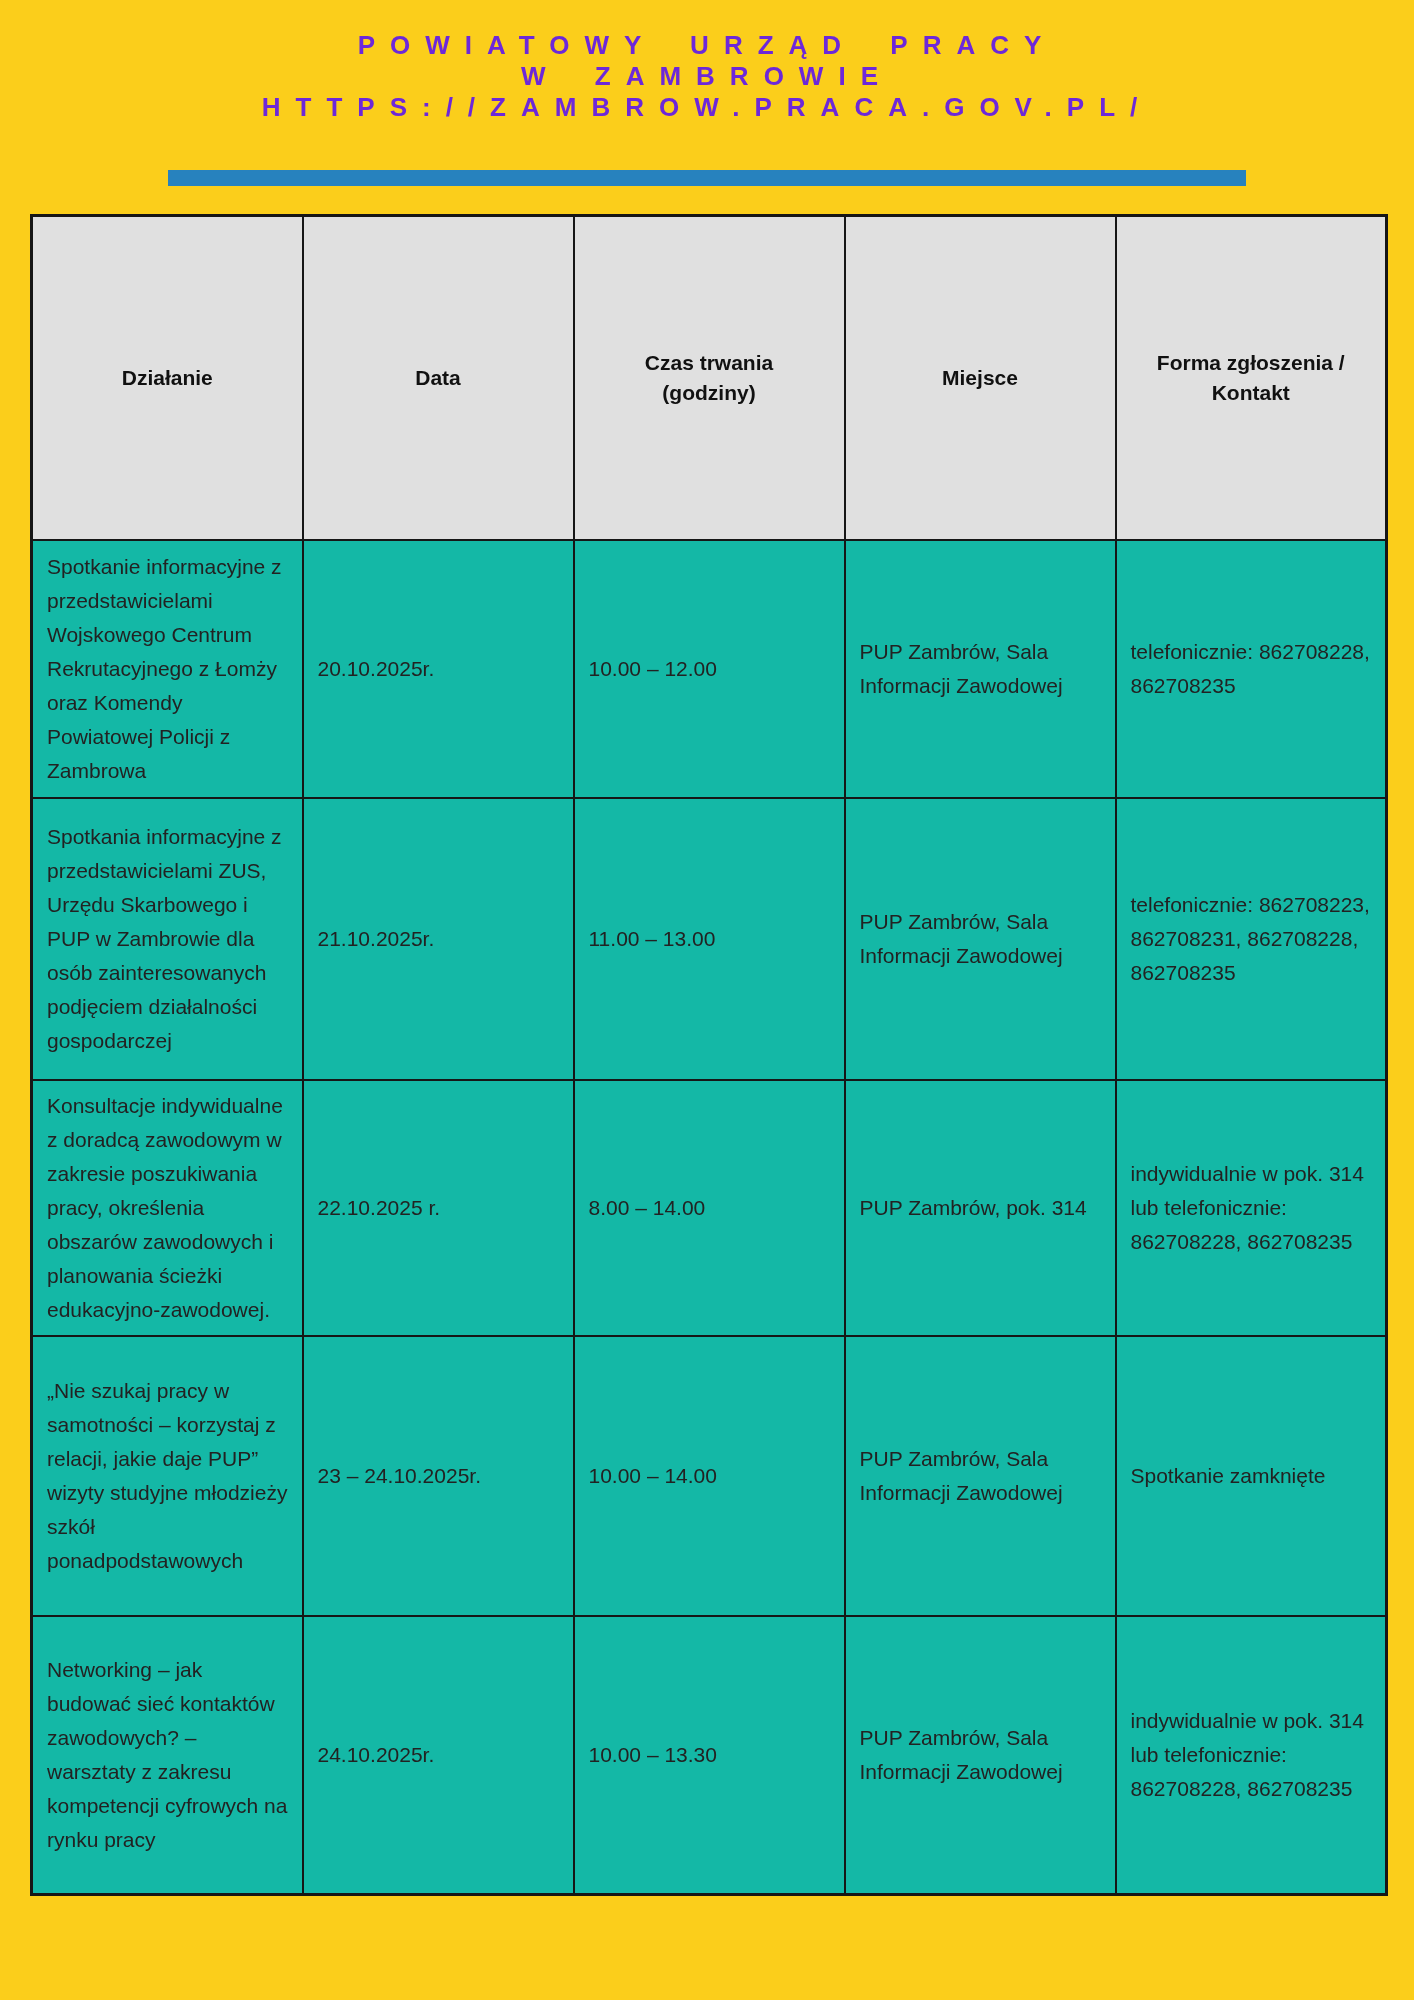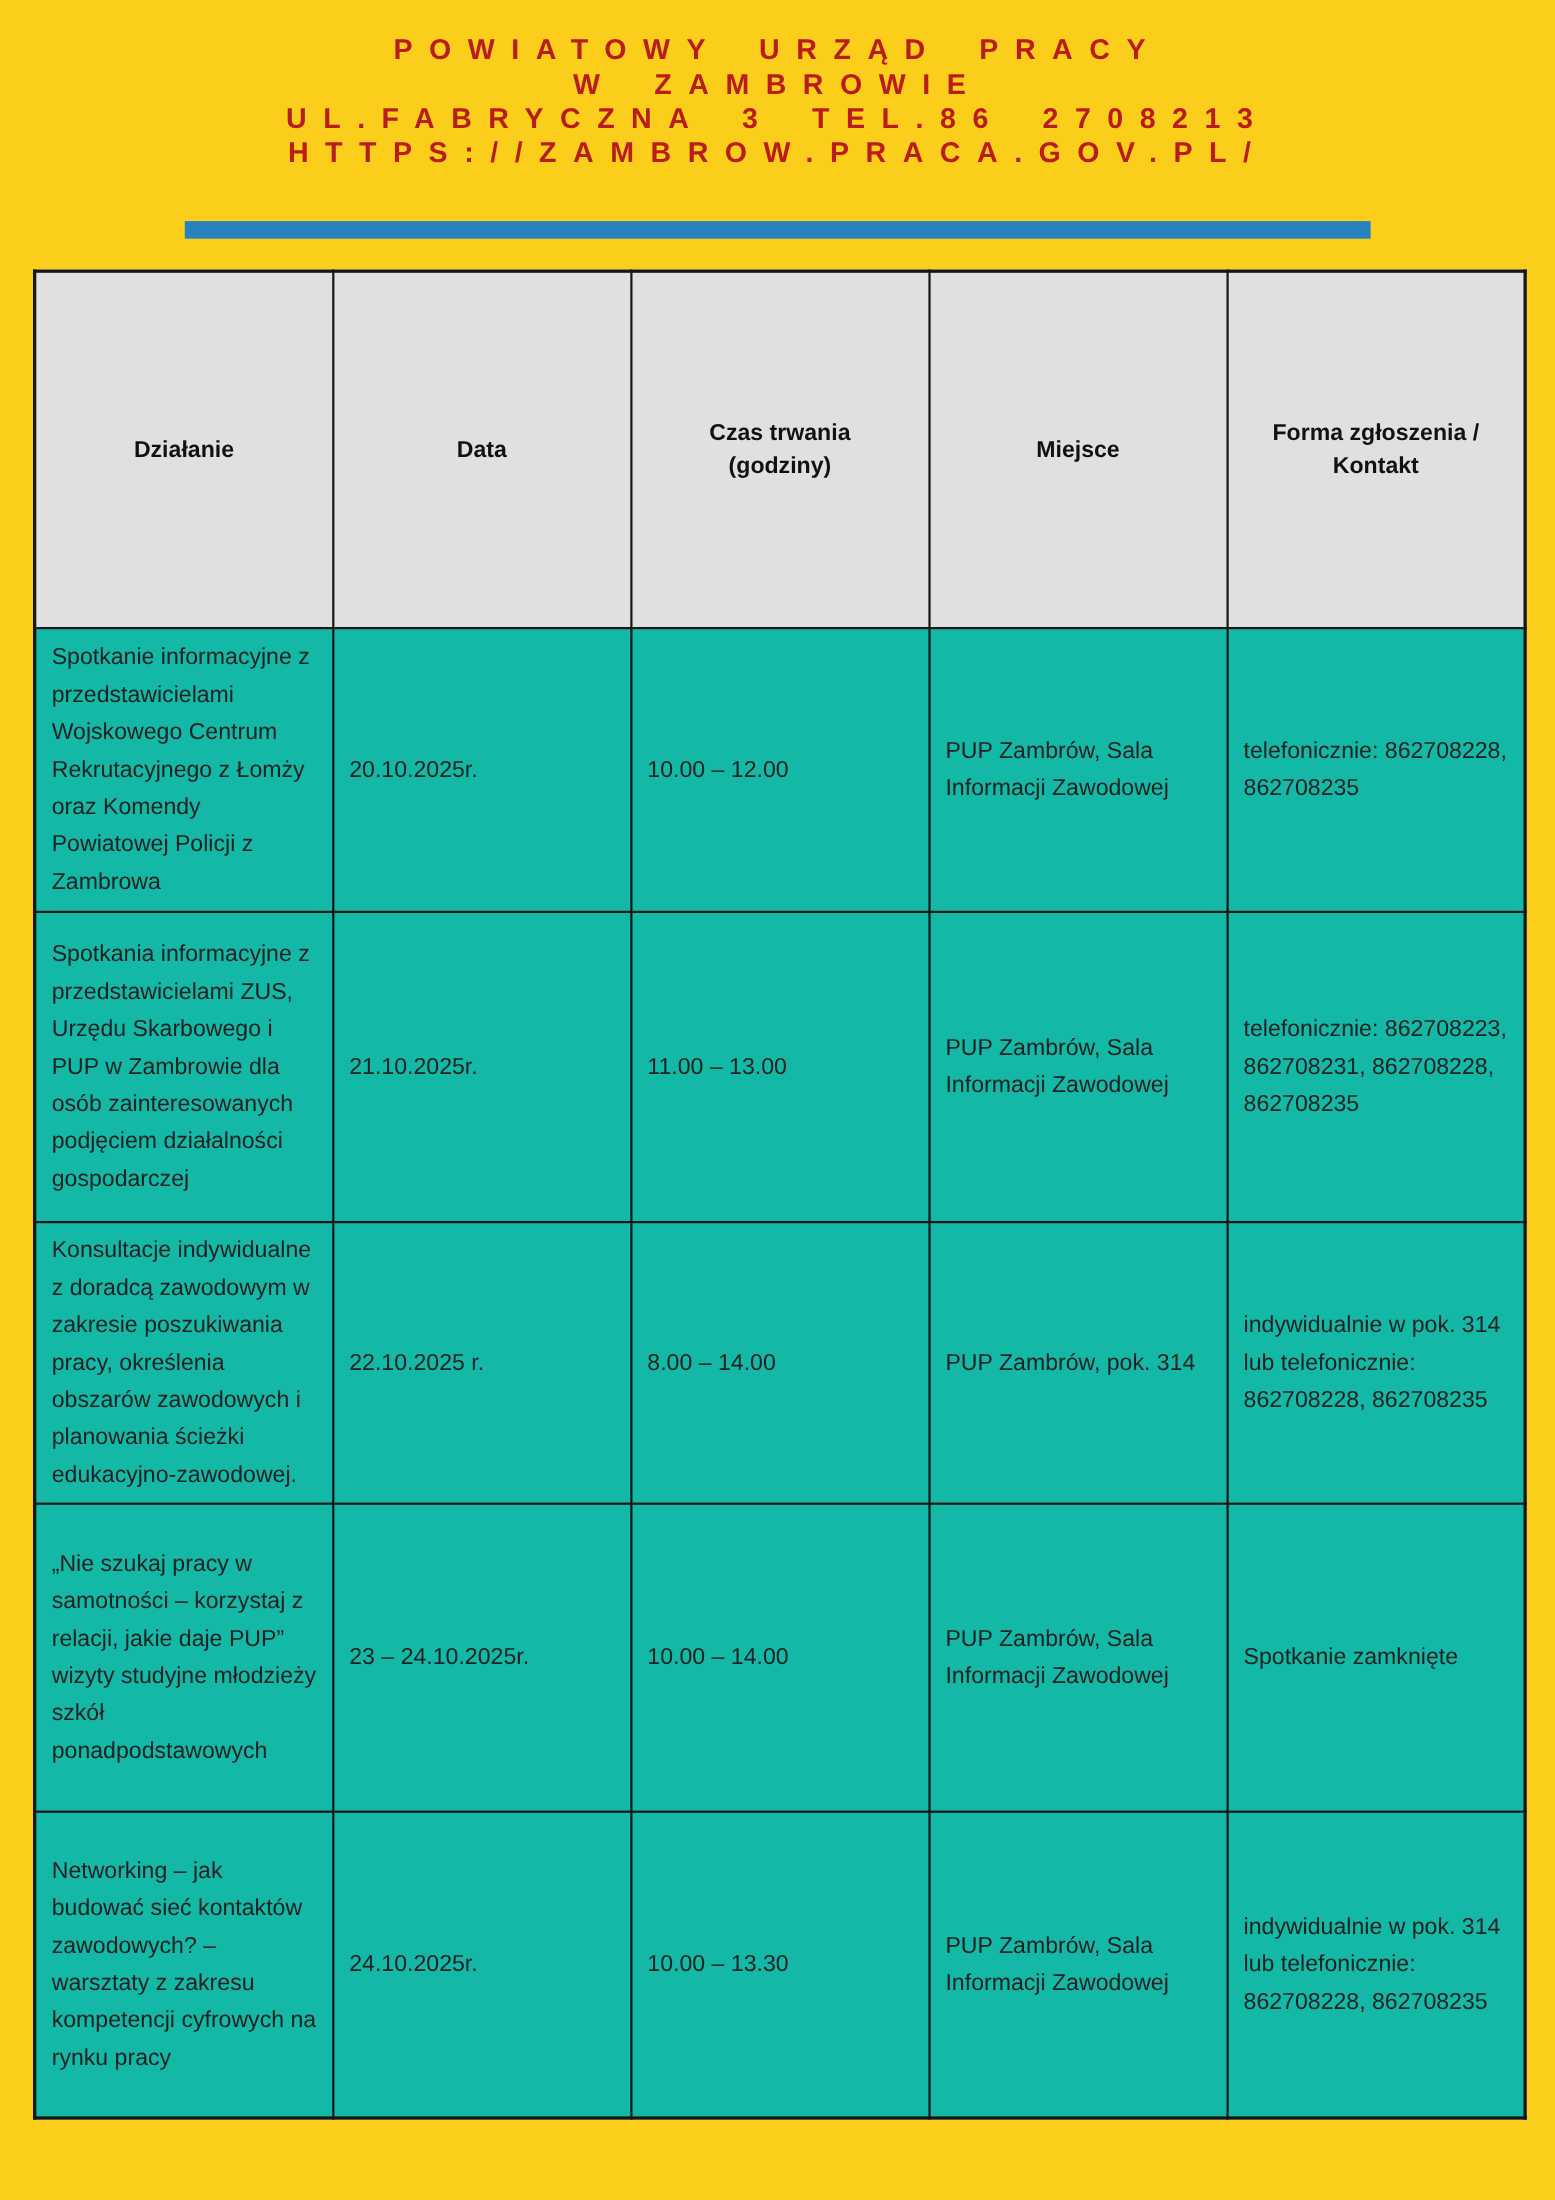--- a/index.html
+++ b/index.html
@@ -15,21 +15,21 @@
   }
   .page {
     width: 1414px;
     height: 2000px;
     position: relative;
   }
   
   .doc-header {
     padding-top: 30px;
     text-align: center;
-    color: #b91c1c;
+    color: #6d28d9;
   }
   .doc-header .h-line {
     font-size: 26px;
     font-weight: 700;
     line-height: 31px;
     letter-spacing: 15px;
     word-spacing: 12px;
     white-space: nowrap;
   }
   .divider {
@@ -77,21 +77,20 @@
   tbody tr:nth-child(5) { height: 279px; margin-top: 47px; }
 </style>
 </head>
 <body>
 
 <div class="page">
 
   <header class="doc-header">
     <div class="h-line">POWIATOWY URZĄD PRACY</div>
     <div class="h-line">W ZAMBROWIE</div>
-    <div class="h-line">UL.FABRYCZNA 3 TEL.86 2708213</div>
     <div class="h-line">HTTPS://ZAMBROW.PRACA.GOV.PL/</div>
     <div class="divider"></div>
   </header>
 
   <table class="schedule">
     <colgroup>
       <col>
         <col>
         <col>
         <col>

